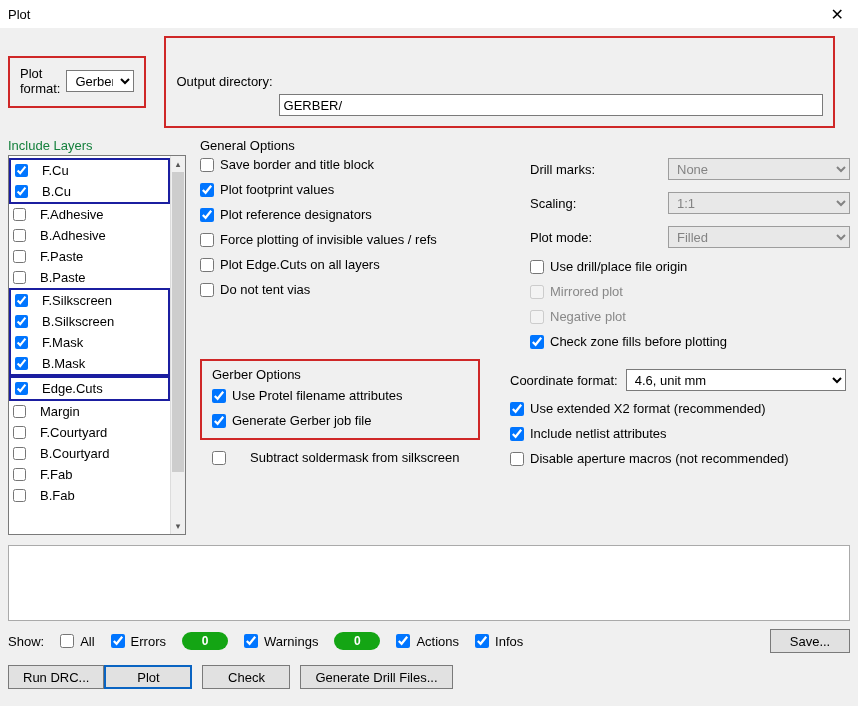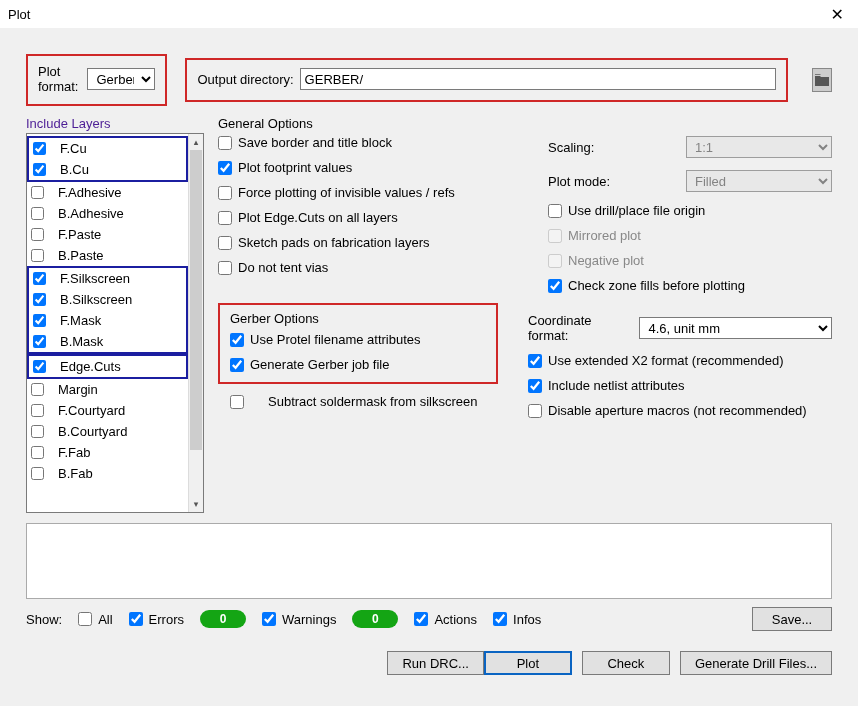--- a/index.html
+++ b/index.html
@@ -1,30 +1,30 @@
 <!DOCTYPE html>
 <html><head>
 <meta charset="utf-8">
 <style>
 * { box-sizing: border-box; font-family: "Segoe UI", Tahoma, sans-serif; font-size: 13px; }
 body { margin: 0; background: #f0f0f0; width: 858px; height: 706px; overflow: hidden; }
 .titlebar { background: #fff; height: 28px; display: flex; align-items: center; padding: 0 6px 0 8px; justify-content: space-between; }
 .titlebar .close { font-size: 16px; padding: 2px 8px; cursor: default; }
-.dialog-body { padding: 26px; }
+.dialog-body { padding: 8px; }
 .row-top { display: flex; align-items: center; gap: 18px; margin-bottom: 10px; }
 .format-box { border: 2px solid #cf2727; padding: 8px 10px 10px 10px; display: flex; align-items: center; gap: 6px; }
 .outdir-box { border: 2px solid #cf2727; padding: 8px 10px 10px 10px; display: flex; align-items: center; gap: 6px; flex: 0 0 auto; }
 select, input[type=text] { background: #fff; border: 1px solid #7a7a7a; padding: 2px 4px; height: 22px; }
 select:disabled { background: #e6e6e6; color: #555; }
 .format-box select { width: 68px; }
-.outdir-input { width: 476px; height: 24px; border: 1px solid #5a5a5a; padding: 2px 6px; background: #fff; }
+.outdir-input { width: 544px; height: 24px; border: 1px solid #5a5a5a; padding: 2px 6px; background: #fff; margin-top: 48px; }
 .browse-btn { width: 24px; height: 24px; background: #ccc; border: 1px solid #888; display: inline-flex; align-items: center; justify-content: center; margin-left: 6px; }
 .middle { display: flex; gap: 14px; }
 .layers { width: 178px; }
-.fieldset-label { font-size: 13px; color: #4c1d95; margin-bottom: 2px; }
+.fieldset-label { font-size: 13px; color: #15803d; margin-bottom: 2px; }
 .layer-list { border: 1px solid #7a7a7a; background: #fff; height: 380px; position: relative; overflow: hidden; }
 .layer-inner { padding: 2px 0 2px 2px; width: calc(100% - 15px); }
 .layer-item { display: flex; align-items: center; gap: 14px; padding: 0 2px; height: 21px; }
 .layer-item input { margin: 0; width: 13px; height: 13px; }
 .scrollbar { position: absolute; right: 0; top: 0; width: 15px; height: 100%; background: #f0f0f0; border-left: 1px solid #dcdcdc; }
 .scroll-up, .scroll-dn { height: 16px; display: flex; align-items: center; justify-content: center; font-size: 9px; color: #555; }
 .scroll-thumb { position: absolute; left: 1px; right: 1px; top: 16px; height: 300px; background: #cdcdcd; }
 .hl-blue { border: 2px solid #1b1ea0; padding: 0 2px; margin: 0 0 0 -2px; }
 .right { flex: 1; }
 .section-title { margin-bottom: 4px; }
@@ -32,28 +32,28 @@
 .col { display: flex; flex-direction: column; gap: 10px; }
 .chk { display: flex; align-items: center; gap: 6px; }
 .chk input { width: 14px; height: 14px; margin: 0; }
 .chk.disabled { color: #888; }
 .lblrow { display: flex; align-items: center; gap: 8px; height: 24px; }
 .lblrow .lab { width: 130px; }
 .lblrow select { flex: 1; }
 .gerber-box { border: 2px solid #cf2727; padding: 6px 10px 10px 10px; margin-top: 10px; width: 280px; }
 .gerber-right { display: flex; flex-direction: column; gap: 10px; margin-top: 12px; }
 .coord-row { display: flex; align-items: center; gap: 8px; }
-.coord-row select { width: 200px; }
+.coord-row select { width: 220px; }
 .bottom-area { margin-top: 10px; }
 .msg-box { border: 1px solid #aaa; background: #fff; height: 76px; }
 .show-row { display: flex; align-items: center; gap: 16px; margin-top: 8px; }
 .pill { display: inline-flex; align-items: center; justify-content: center; min-width: 46px; height: 18px; background: #14a514; color: #fff; border-radius: 9px; font-weight: bold; font-size: 12px; }
 .btn { background: #e1e1e1; border: 1px solid #7a7a7a; padding: 3px 14px; height: 24px; cursor: default; }
 .btn.primary { border: 2px solid #0a64c2; }
-.action-row { display: flex; justify-content: flex-end; align-items: center; margin-top: 20px; }
+.action-row { display: flex; justify-content: flex-start; align-items: center; margin-top: 12px; }
 .action-right { display: flex; gap: 10px; }
 .save-btn { margin-left: auto; }
 svg { display: block; }
 </style>
 </head>
 <body>
 
 <div class="titlebar">
   <span>Plot</span>
   <span class="close">✕</span>
@@ -170,37 +170,41 @@
         <div class="col" style="width:300px;">
           <label class="chk">
               <input type="checkbox" style="">
               <span>Save border and title block</span>
             </label>
           <label class="chk">
               <input type="checkbox" checked="" style="">
               <span>Plot footprint values</span>
             </label>
           <label class="chk">
+              <input type="checkbox" checked="" style="">
+              <span>Plot reference designators</span>
+            </label>
+          <label class="chk">
               <input type="checkbox" style="">
               <span>Force plotting of invisible values / refs</span>
             </label>
           <label class="chk">
               <input type="checkbox" style="">
               <span>Plot Edge.Cuts on all layers</span>
             </label>
           <label class="chk">
               <input type="checkbox" style="">
-              <span>Sketch pads on fabrication layers</span>
-            </label>
-          <label class="chk">
-              <input type="checkbox" style="">
               <span>Do not tent vias</span>
             </label>
         </div>
         <div class="col" style="flex:1;">
+          <div class="lblrow">
+              <span class="lab">Drill marks:</span>
+              <select disabled=""><option>None</option></select>
+            </div>
           <div class="lblrow">
               <span class="lab">Scaling:</span>
               <select disabled=""><option>1:1</option></select>
             </div>
           <div class="lblrow">
               <span class="lab">Plot mode:</span>
               <select disabled=""><option>Filled</option></select>
             </div>
           <label class="chk">
               <input type="checkbox" style="">

